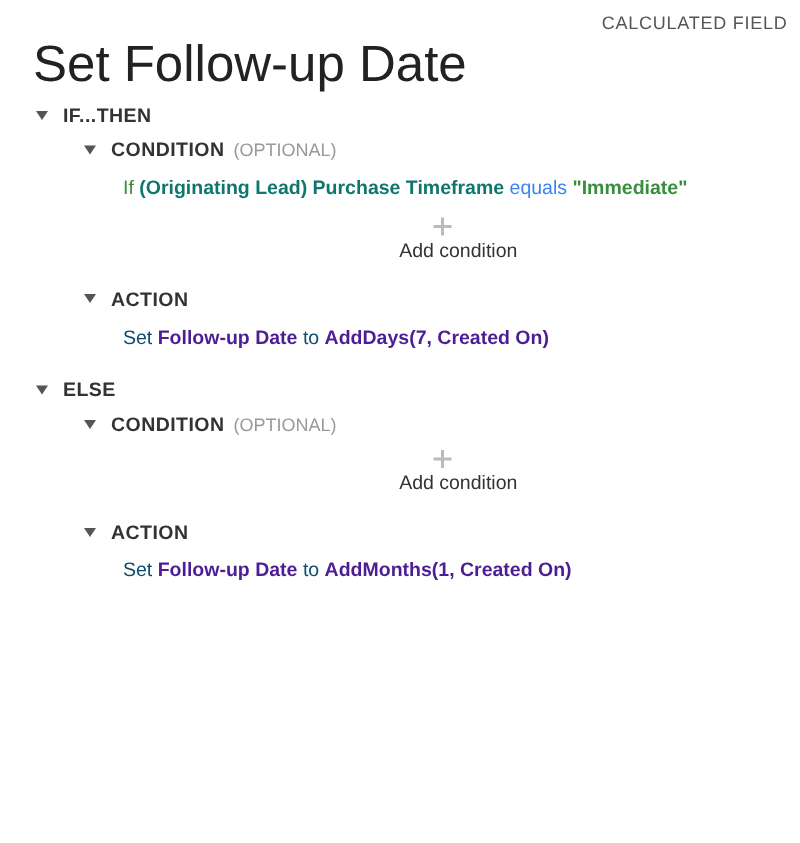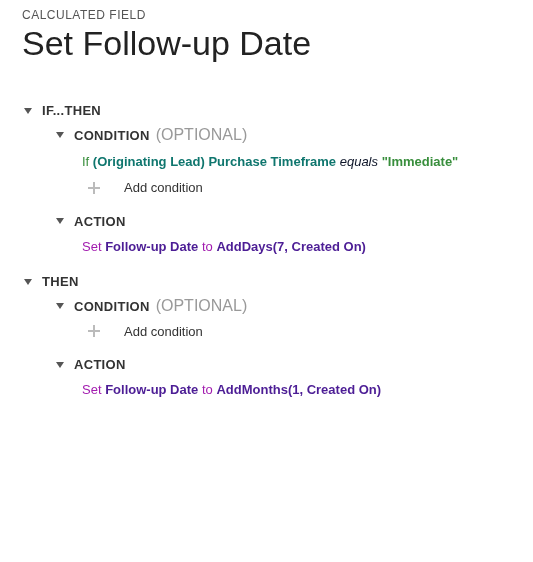--- a/index.html
+++ b/index.html
@@ -8,26 +8,27 @@
     background: #fff;
     color: #333;
     width: 533px;
     padding: 8px 8px 20px 22px;
   }
   .meta-label {
     font-size: 12px;
     letter-spacing: 0.5px;
     color: #555;
     margin-bottom: 2px;
+    text-align: right;
   }
   .page-title {
     font-size: 34px;
     font-weight: 300;
     color: #222;
-    margin-bottom: 40px;
+    margin-bottom: 6px;
   }
   .row {
     display: flex;
     align-items: center;
     margin-bottom: 8px;
   }
   .chevron {
     width: 12px;
     height: 12px;
     margin-right: 8px;
@@ -38,50 +39,51 @@
   }
   .chevron svg { width: 10px; height: 10px; }
   .section-label {
     font-size: 13px;
     font-weight: 700;
     color: #333;
     letter-spacing: 0.3px;
     text-align: center;
   }
   .optional {
-    font-size: 16px;
+    font-size: 12px;
     color: #999;
     margin-left: 6px;
     font-weight: 400;
   }
   .indent-1 { padding-left: 0px; }
   .indent-2 { padding-left: 32px; }
   .indent-3 { padding-left: 60px; }
   .indent-3b { padding-left: 64px; }
   .cond-line {
     font-size: 13px;
     line-height: 1.5;
     margin-bottom: 8px;
   }
   .cond-if { color: #388e3c; margin-top: 47px; }
   .cond-bold { color: #0f766e; font-weight: 700; }
   .cond-val { color: #388e3c; font-weight: 700; }
-  .cond-plain { color: #0f172a; font-style: italic; }
+  .cond-plain { color: #3b82f6; }
   .act-line {
     font-size: 13px;
     line-height: 1.5;
     margin-bottom: 8px;
   }
-  .act-plain { color: #a21caf; }
+  .act-plain { color: #0c4a6e; }
   .act-bold { color: #4c1d95; font-weight: 700; text-align: right; }
   .add-row {
     display: flex;
     align-items: center;
     margin-bottom: 18px;
     margin-top: 8px;
+    flex-direction: column;
   }
   .plus-icon {
     width: 16px;
     height: 16px;
     margin-right: 22px;
     display: inline-flex;
     align-items: center;
     justify-content: center;
     color: #bbb;
     flex-shrink: 0;
@@ -164,21 +166,21 @@
   </div>
 </div>
 
 <div class="block">
   <div class="row indent-1">
     <span class="chevron">
       <svg viewBox="0 0 10 10">
           <polygon points="1,2 9,2 5,8" fill="#555"></polygon>
         </svg>
     </span>
-    <span class="section-label">THEN</span>
+    <span class="section-label">ELSE</span>
   </div>
 
   <div class="subblock">
     <div class="row indent-2">
       <span class="chevron">
         <svg viewBox="0 0 10 10">
             <polygon points="1,2 9,2 5,8" fill="#555"></polygon>
           </svg>
       </span>
       <span class="section-label">CONDITION</span>

